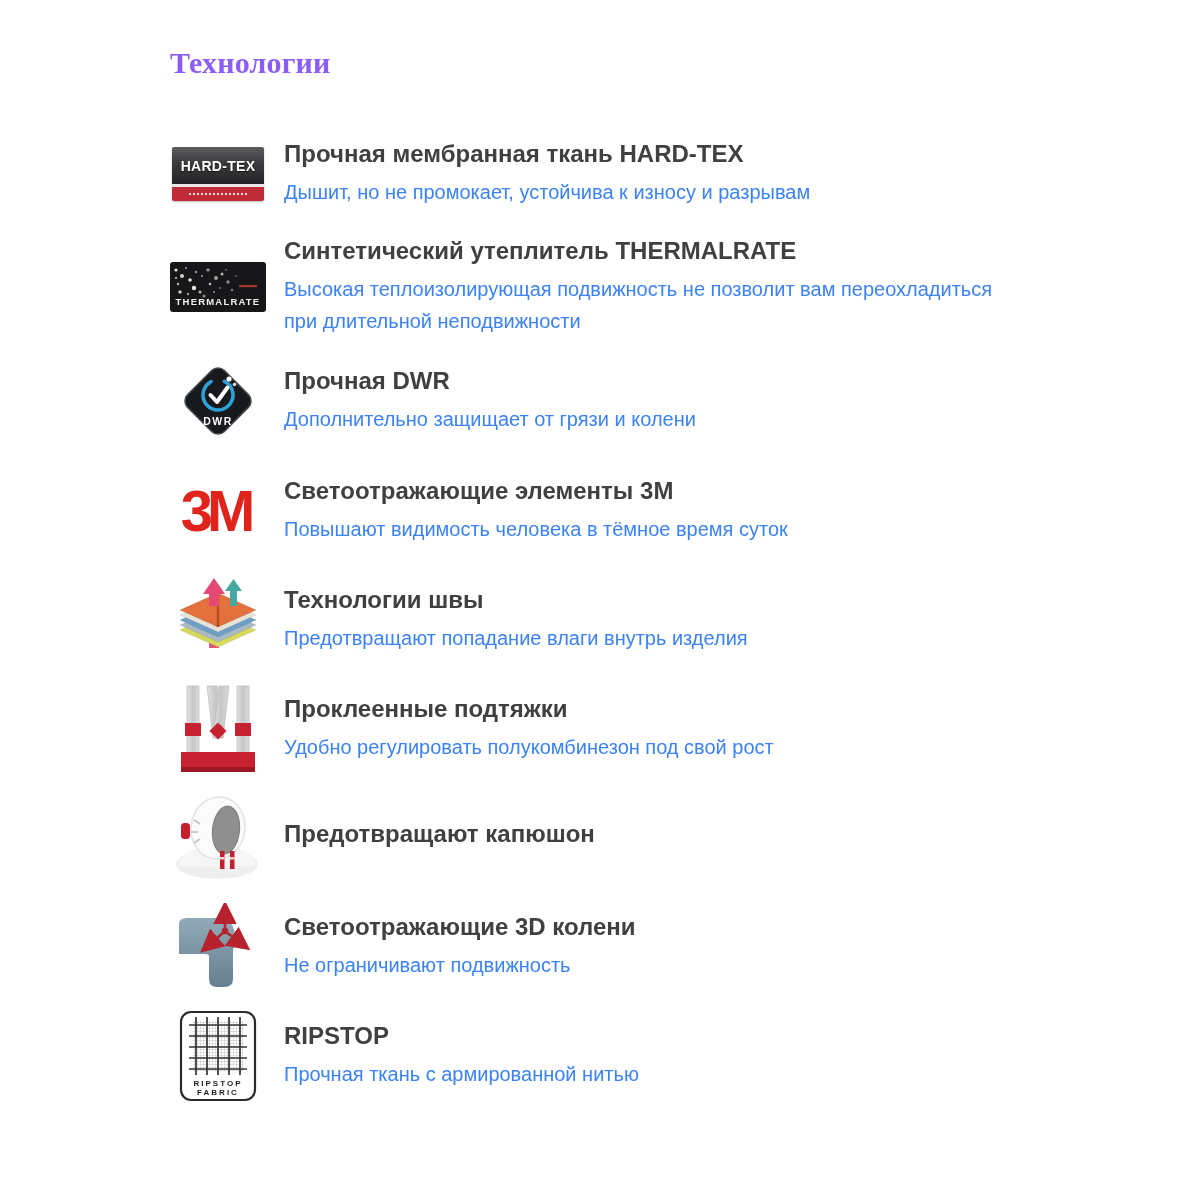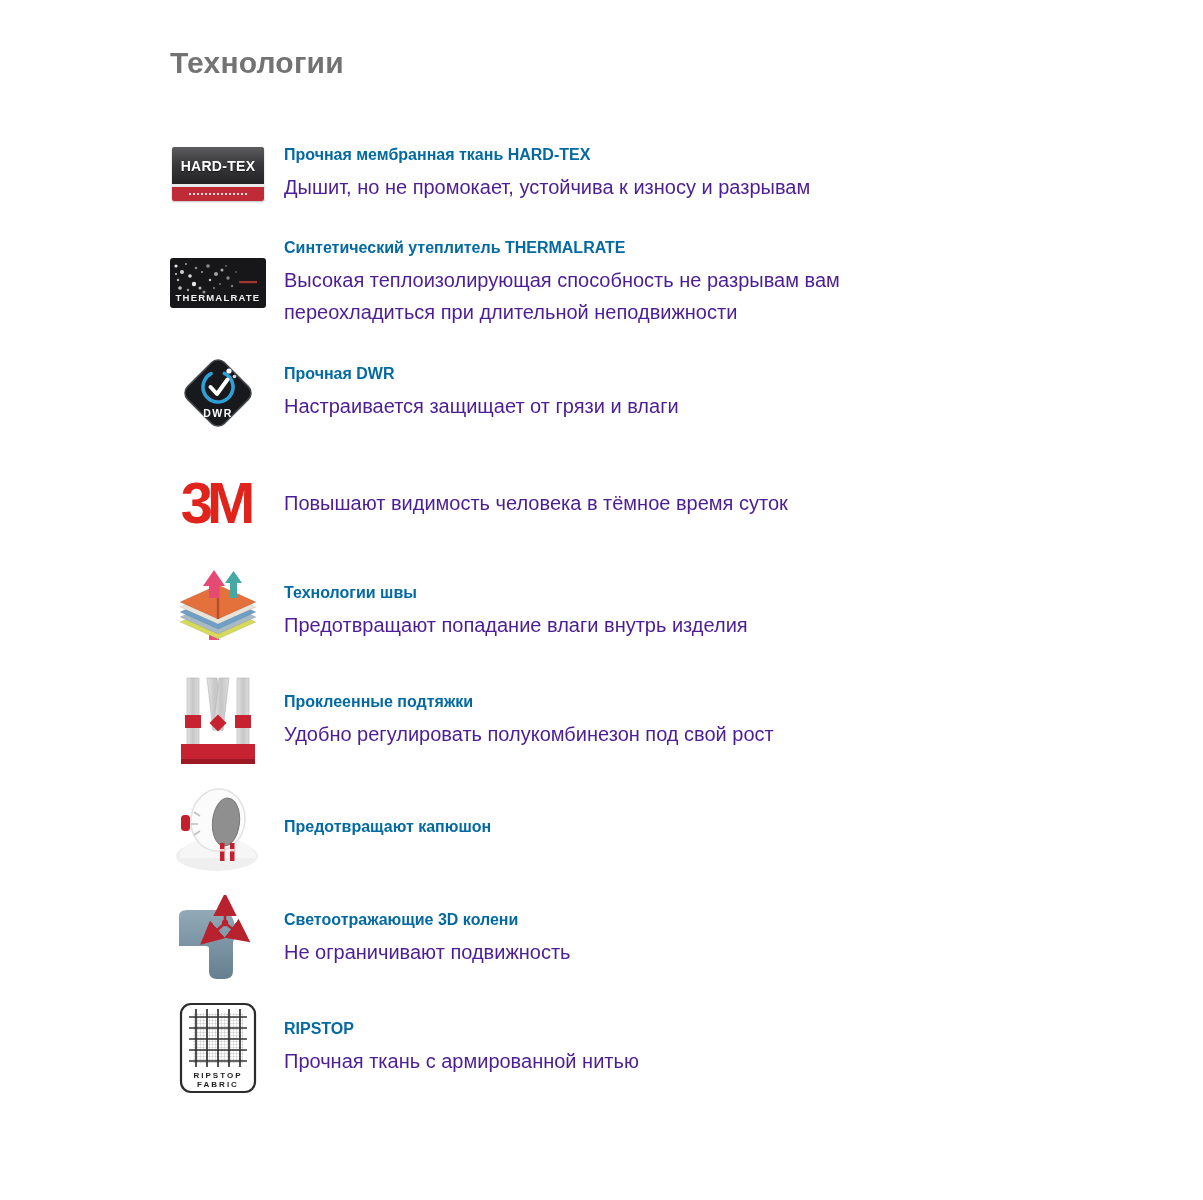--- a/index.html
+++ b/index.html
@@ -3,32 +3,32 @@
 <meta charset="utf-8">
 <style>
   html,body{margin:0;padding:0;background:#ffffff;}
   body{
     width:1203px;height:1200px;overflow:hidden;
     font-family:"Liberation Sans", sans-serif;
     -webkit-font-smoothing:antialiased;
   }
   .container{padding:46px 40px 0 170px;}
   .page-title{
-    font-size:30px;font-weight:700;color:#737373;
-    margin:0 0 48px 0;letter-spacing:.2px;
+    font-size:30px;font-weight:700;color:#8b5cf6;
+    margin:0 0 48px 0;letter-spacing:.2px;font-family:Liberation Serif, serif;
   }
   .tech-list{display:flex;flex-direction:column;}
   .tech-item{display:flex;align-items:center;margin-bottom:17px;min-height:92px;}
   .tech-icon{
     width:96px;min-width:96px;display:flex;align-items:center;justify-content:center;
     margin-right:18px;
   }
   .tech-text{max-width:710px;}
-  .tech-title{font-size:16px;font-weight:600;color:#0369a1;margin:0 0 7px 0;line-height:1.2;}
-  .tech-desc{font-size:20px;font-weight:400;color:#4c1d95;line-height:1.6;margin:0;}
+  .tech-title{font-size:24px;font-weight:600;color:#404040;margin:0 0 7px 0;line-height:1.2;}
+  .tech-desc{font-size:20px;font-weight:400;color:#3b82f6;line-height:1.6;margin:0;}
 
   
   .icon-hardtex{width:92px;border-radius:2px;overflow:hidden;box-shadow:0 1px 2px rgba(0,0,0,.25);}
   .ht-top{
     height:37px;display:flex;align-items:center;justify-content:center;
     background:linear-gradient(180deg,#5d5d60 0%,#3a3a3d 45%,#232326 100%);
     color:#fff;font-weight:700;font-size:14px;letter-spacing:.3px;
     text-shadow:0 1px 1px rgba(0,0,0,.6);
   }
   .ht-stripe{height:3px;background:#e9e9e9;}
@@ -98,46 +98,47 @@
               <circle cx="6" cy="16" r="1" opacity=".8"></circle>
             <circle cx="66" cy="14" r="1" opacity=".3"></circle>
               <circle cx="70" cy="24" r="1.2" opacity=".25"></circle>
           </g>
           <rect x="70" y="23" width="17" height="2.2" fill="#a5352f"></rect>
           <text class="svg-label" x="48" y="43" text-anchor="middle" fill="#f2f2f2" font-size="9.5" font-weight="bold" letter-spacing="1.2">THERMALRATE</text>
         </svg>
       </div>
       <div class="tech-text">
         <p class="tech-title">Синтетический утеплитель THERMALRATE</p>
-        <p class="tech-desc">Высокая теплоизолирующая способность не разрывам вам переохладиться при длительной неподвижности</p>
+        <p class="tech-desc">Высокая теплоизолирующая подвижность не позволит вам переохладиться при длительной неподвижности</p>
       </div>
     </div>
 
     <div class="tech-item">
       <div class="tech-icon">
         <svg width="94" height="94" viewBox="0 0 94 94">
           <rect x="21" y="21" width="52" height="52" rx="9" fill="#17191c" stroke="#46494e" stroke-width="1.5" transform="rotate(45 47 47)"></rect>
           <circle cx="47" cy="41" r="15" fill="none" stroke="#2da0d8" stroke-width="3.6" stroke-dasharray="80 16" stroke-linecap="round" transform="rotate(-65 47 41)"></circle>
           <path d="M39.5 41 L46 48 L56.5 33.5" fill="none" stroke="#ffffff" stroke-width="4" stroke-linecap="round" stroke-linejoin="round"></path>
           <circle cx="58" cy="25" r="2.6" fill="#ffffff"></circle>
           <circle cx="63.5" cy="30.5" r="1.8" fill="#ffffff" opacity=".85"></circle>
           <text class="svg-label" x="47" y="71" text-anchor="middle" fill="#ffffff" font-size="10.5" font-weight="bold" letter-spacing="1.5">DWR</text>
         </svg>
       </div>
       <div class="tech-text">
         <p class="tech-title">Прочная DWR</p>
-        <p class="tech-desc">Настраивается защищает от грязи и влаги</p>
+        <p class="tech-desc">Дополнительно защищает от грязи и колени</p>
       </div>
     </div>
 
     <div class="tech-item">
       <div class="tech-icon">
         <div class="icon-3m">3M</div>
       </div>
       <div class="tech-text">
+        <p class="tech-title">Светоотражающие элементы 3M</p>
         <p class="tech-desc">Повышают видимость человека в тёмное время суток</p>
       </div>
     </div>
 
     <div class="tech-item">
       <div class="tech-icon">
         <svg width="92" height="92" viewBox="0 0 92 92">
           <rect x="37" y="26" width="10" height="48" fill="#e54a75" opacity=".95"></rect>
           <polygon points="8,56 46,39 84,56 46,73" fill="#d6d95a" stroke="rgba(0,0,0,.08)"></polygon>
           <polygon points="8,51 46,34 84,51 46,68" fill="#a9bac6" stroke="rgba(0,0,0,.08)"></polygon>

